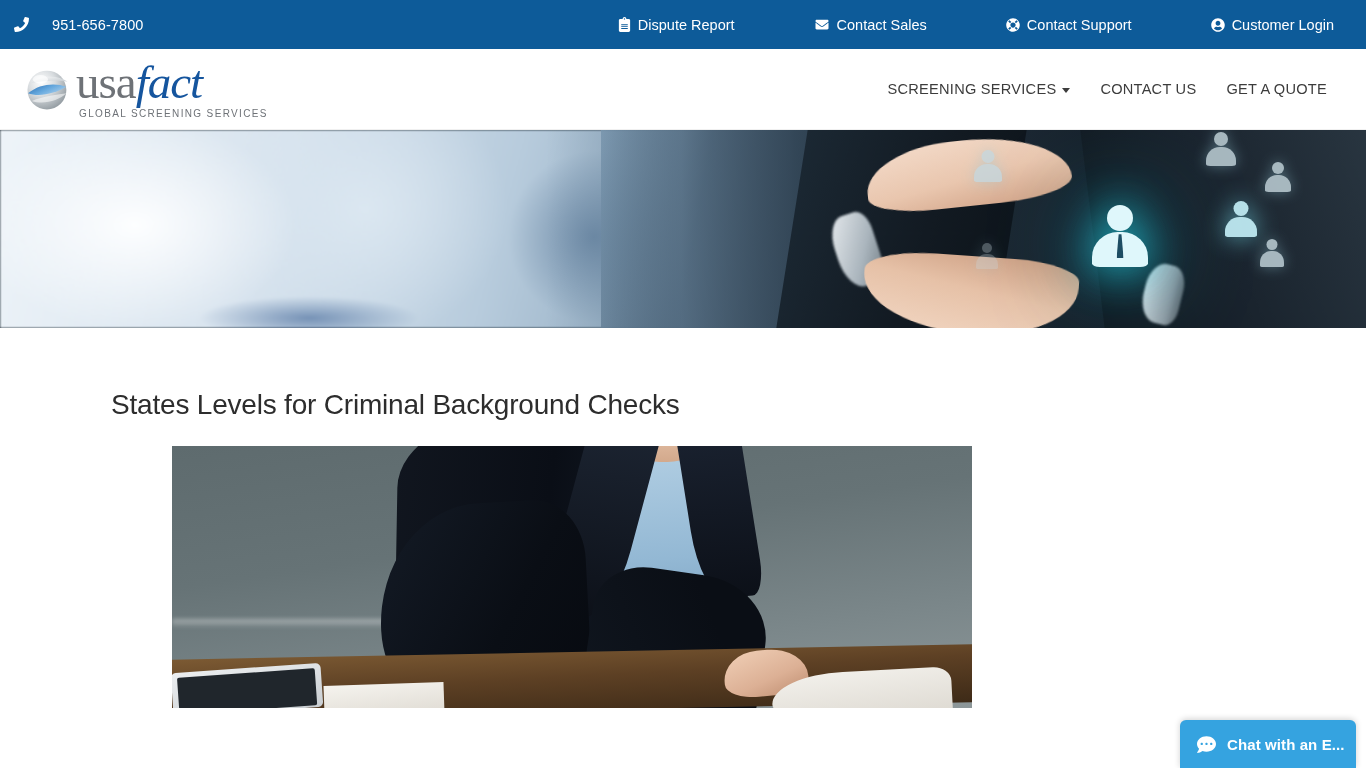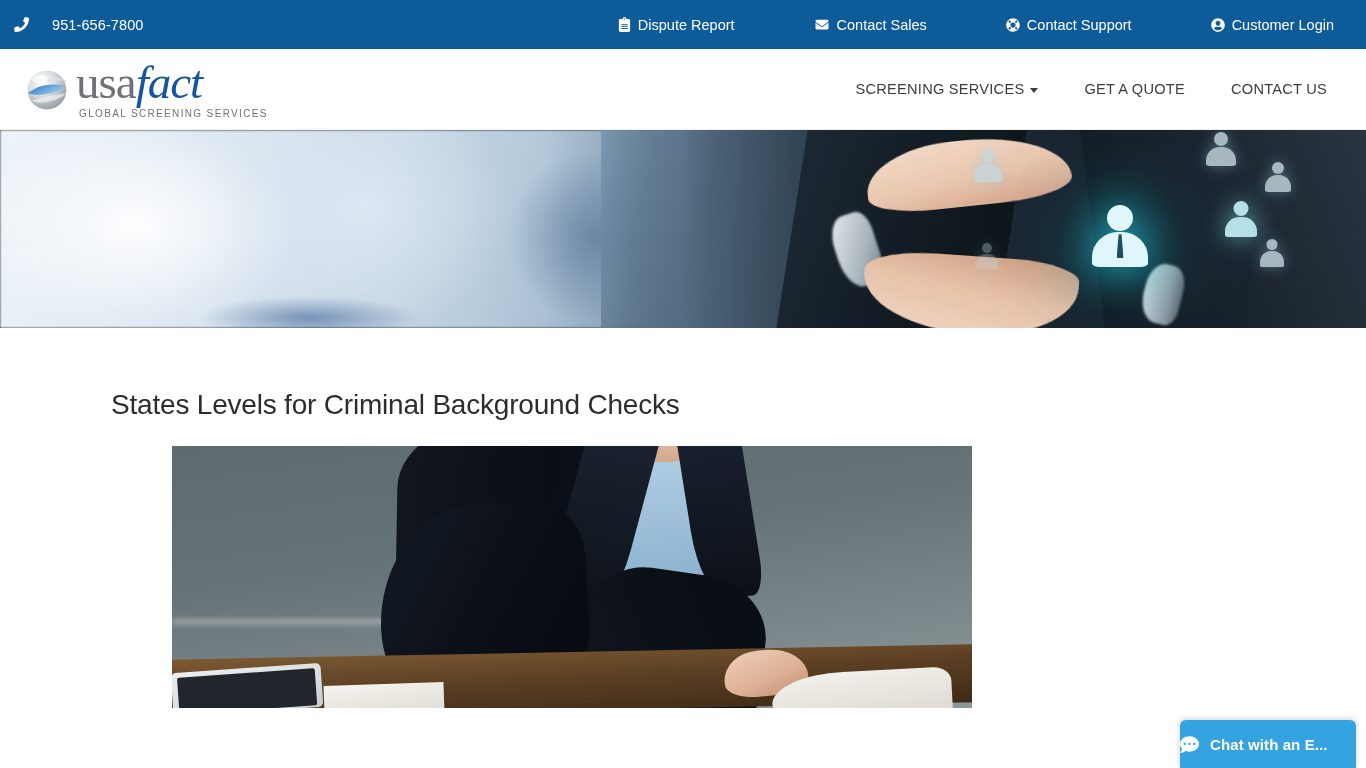--- a/index.html
+++ b/index.html
@@ -78,21 +78,21 @@
   .logo-usa { color: #6e7277; }
   .logo-fact { color: #15559e; font-style: italic; font-weight: 400; }
   .logo-tag {
     font-size: 10px;
     letter-spacing: 1.35px;
     color: #6e7277;
     margin-top: 3px;
     margin-left: 3px;
   }
 
-  .mainnav { display: flex; align-items: center; gap: 16px; }
+  .mainnav { display: flex; align-items: center; gap: 0; }
   .navitem {
     display: flex;
     align-items: center;
     gap: 6px;
     font-size: 14.6px;
     color: #3c3c3c;
     text-decoration: none;
     padding: 10px 15px;
     letter-spacing: .25px;
     white-space: nowrap;
@@ -353,20 +353,21 @@
     position: fixed;
     right: 10px;
     bottom: 0;
     width: 176px;
     height: 48px;
     background: #35a3e0;
     border-radius: 6px 6px 0 0;
     display: flex;
     align-items: center;
     gap: 11px;
+    padding-left: 17px;
     cursor: pointer;
     box-shadow: 0 -1px 6px rgba(0,0,0,.18);
   }
   .chat-label {
     color: #ffffff;
     font-size: 15px;
     font-weight: 700;
     letter-spacing: .1px;
     white-space: nowrap;
     overflow: hidden;
@@ -459,24 +460,24 @@
       <span class="logo-tag">GLOBAL SCREENING SERVICES</span>
     </span>
   </a>
 
   <nav class="mainnav">
     <a class="navitem" href="#">
       <span>SCREENING SERVICES</span>
       <span class="caret"></span>
     </a>
     <a class="navitem" href="#">
+      <span>CONTACT US</span>
+    </a>
+    <a class="navitem" href="#">
       <span>GET A QUOTE</span>
-    </a>
-    <a class="navitem" href="#">
-      <span>CONTACT US</span>
     </a>
   </nav>
 </div>
 
 <div class="hero">
   <div class="hero-left"></div>
   <div class="hero-right"></div>
   <div class="hero-blend"></div>
   <div class="suit-l"></div>
   <div class="suit-r"></div>

